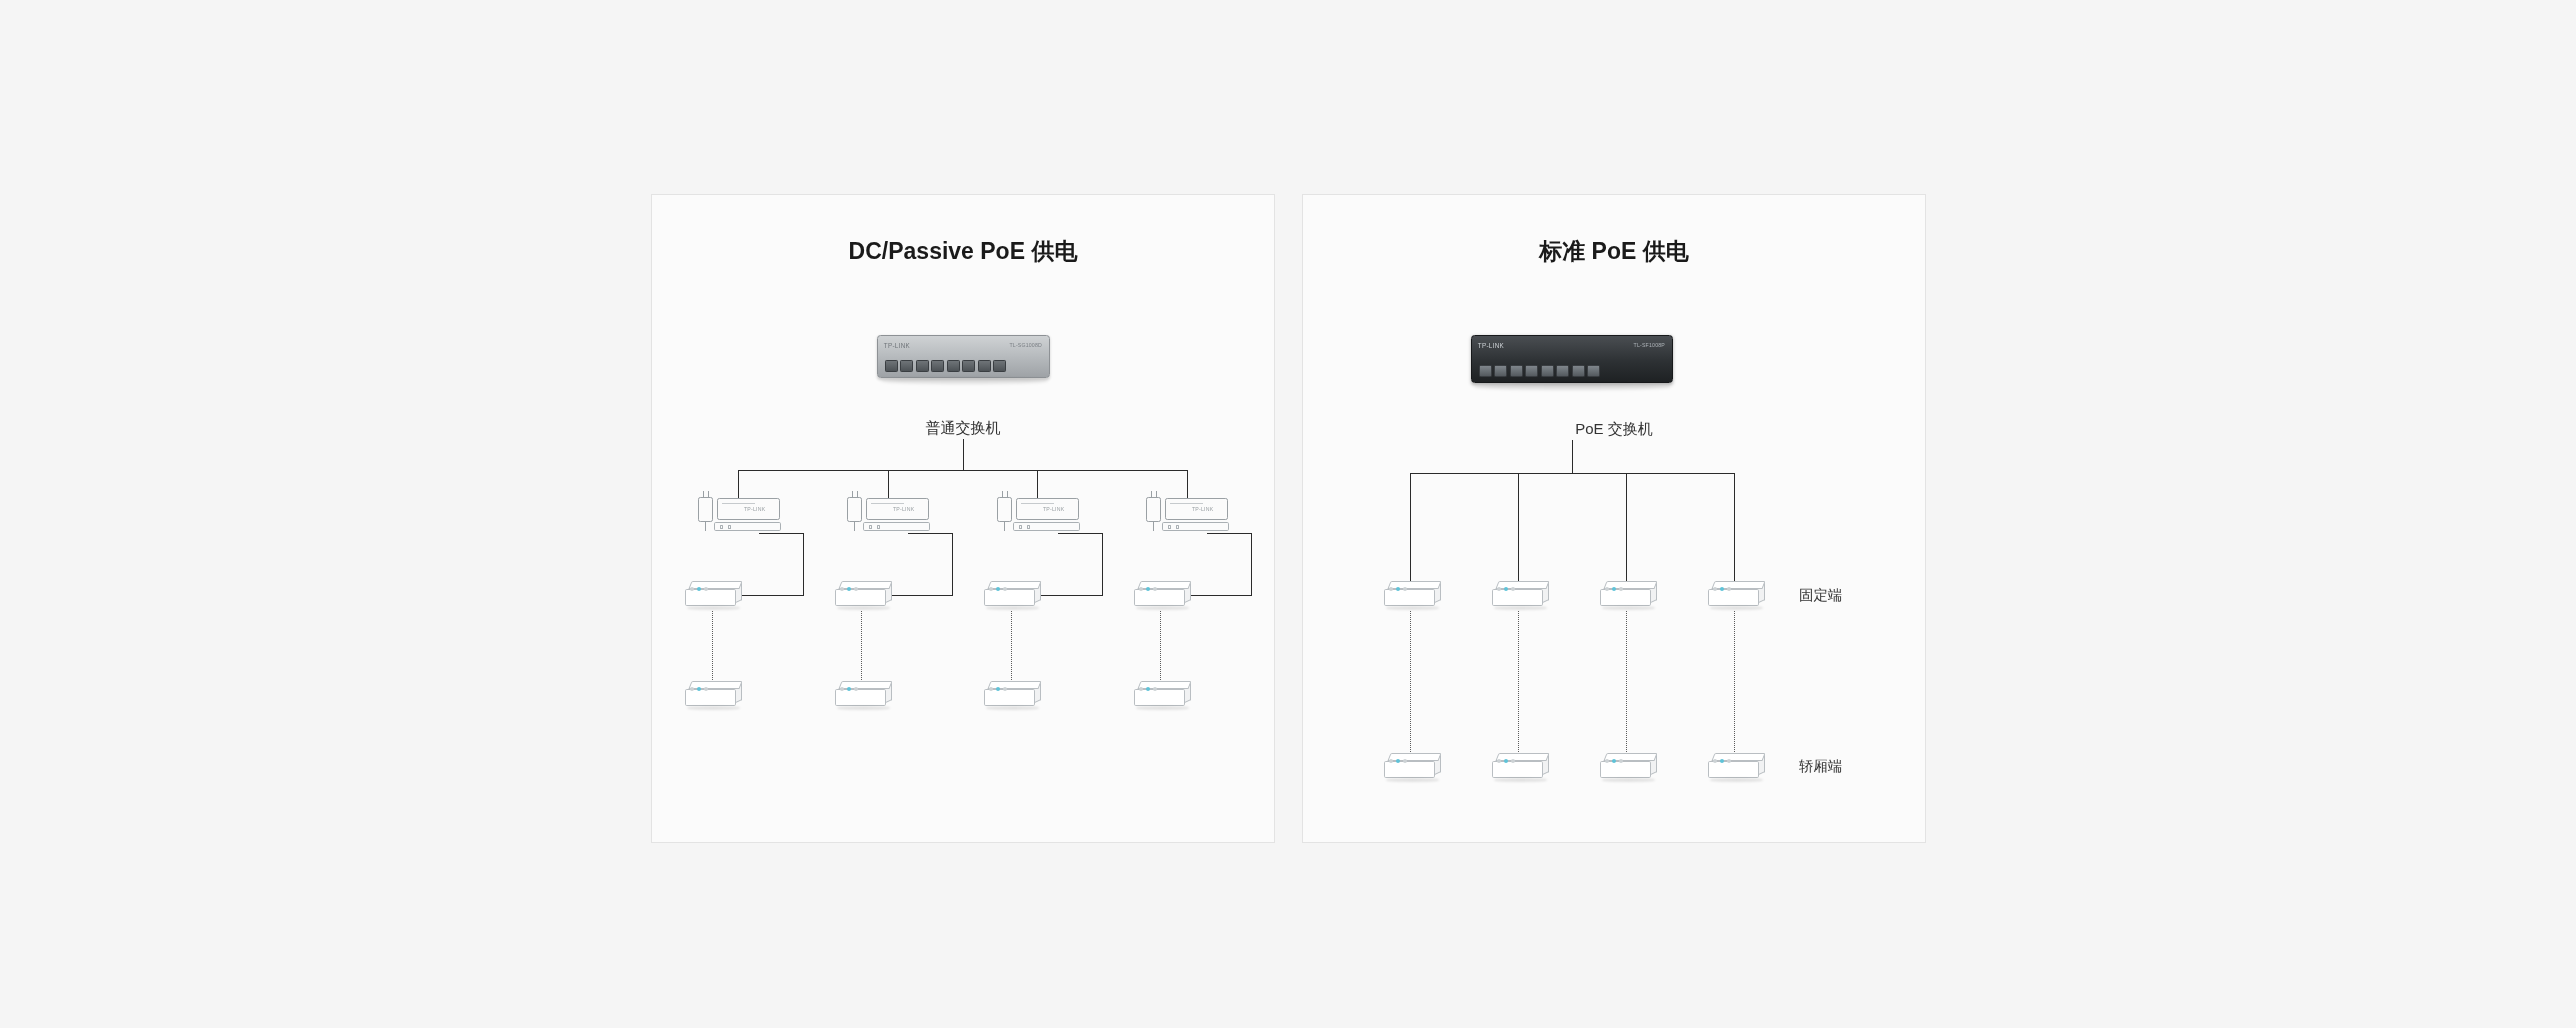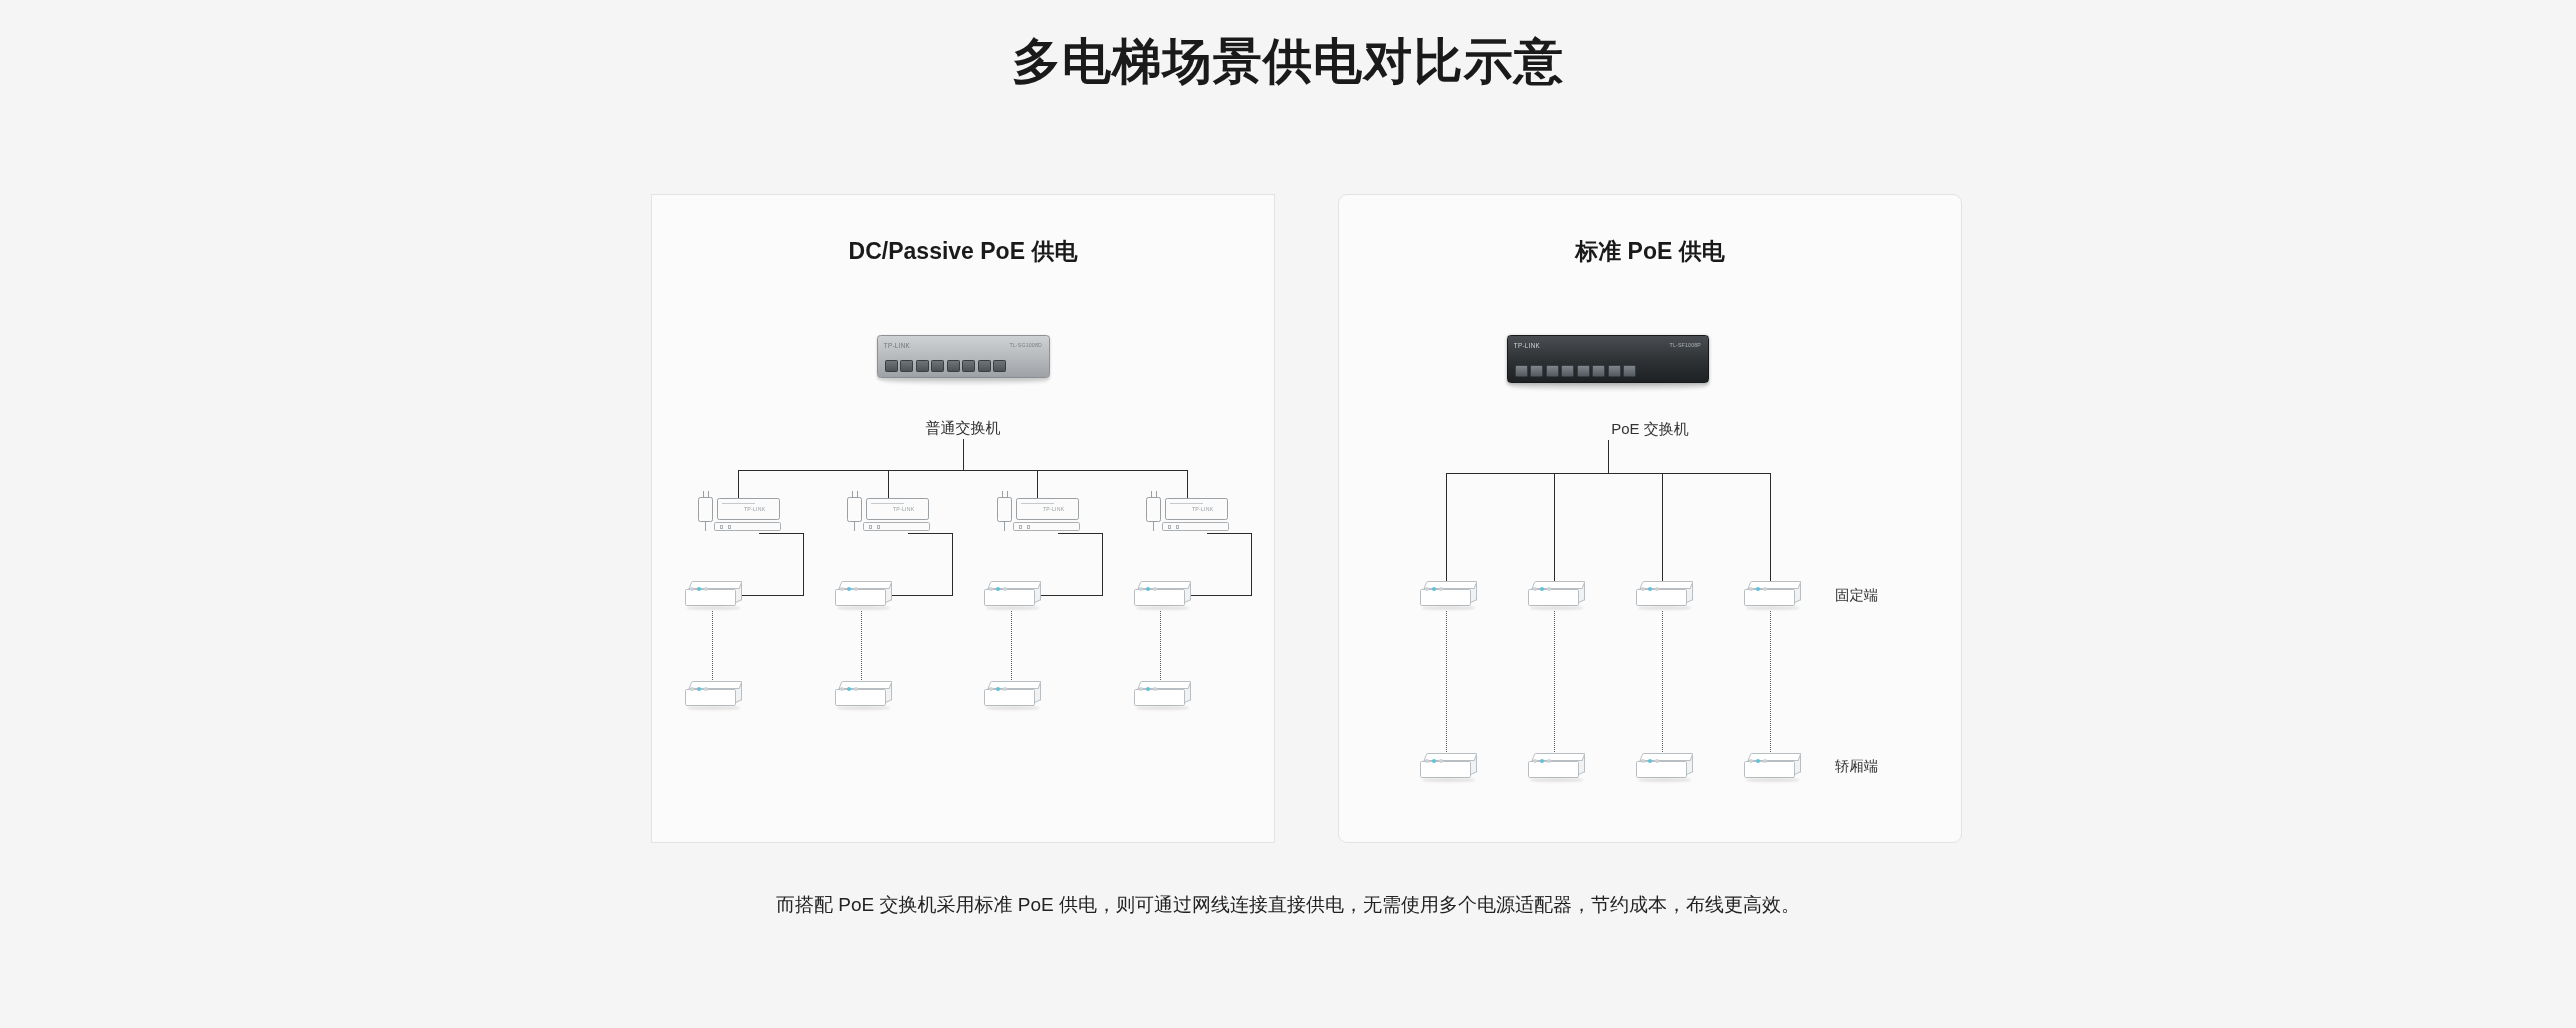--- a/index.html
+++ b/index.html
@@ -58,21 +58,21 @@
   
   .panel {
     position: absolute;
     top: 194px;
     width: 624px;
     height: 649px;
     background: #fbfbfb;
     border: 1.2px solid #e3e3e3;
   }
   .panel-left { left: 651px; }
-  .panel-right { left: 1338px; border-radius: 9px; }
+  .panel-right { left: 1302px; }
 
   .panel-title {
     position: absolute;
     left: 0; top: 41px;
     width: 100%;
     text-align: center;
     font-size: 23px;
     font-weight: 700;
     color: #1a1a1a;
   }
@@ -291,21 +291,20 @@
     font-size: 19px;
     line-height: 1.75;
     color: #222;
   }
 </style>
 </head>
 <body>
 
 <div class="page">
 
-  <div class="title">多电梯场景供电对比示意</div>
 
 
   <div class="panel panel-left">
 
     <div class="panel-title">DC/Passive PoE 供电</div>
 
     <div class="switch switch-plain">
       <span class="sw-brand sw-brand-dark">TP-LINK</span>
       <span class="sw-model sw-model-dark">TL-SG1008D</span>
       <span class="ports">
@@ -628,17 +627,16 @@
         <span class="led"></span>
         <span class="led grey"></span>
       </span>
       <span class="shadow"></span>
     </div>
 
     <div class="side-label" style="left:496px; top:562px;">轿厢端</div>
   </div>
 
   <div class="footer">
-    <div>而搭配 PoE 交换机采用标准 PoE 供电，则可通过网线连接直接供电，无需使用多个电源适配器，节约成本，布线更高效。</div>
   </div>
 
 </div>
 
 
 </body></html>

